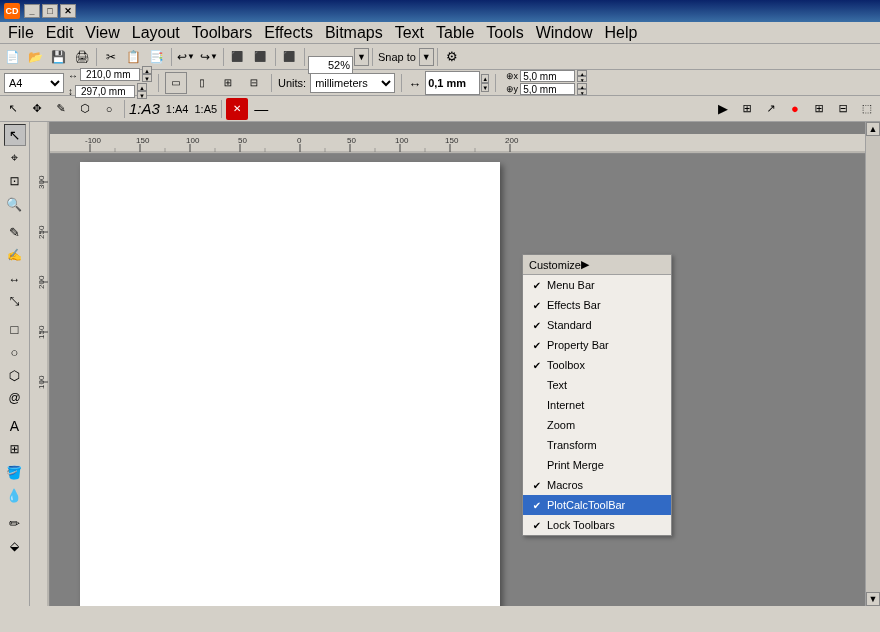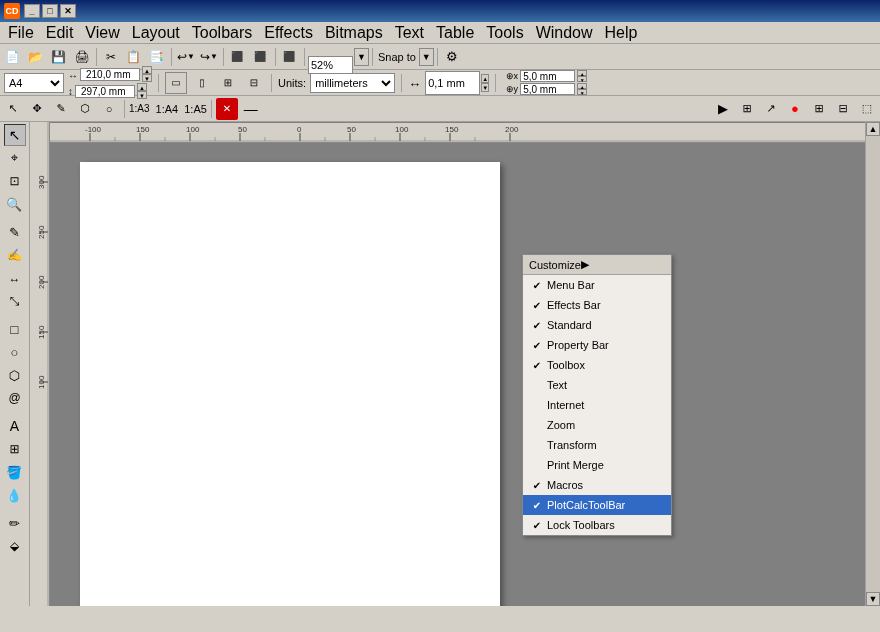--- a/index.html
+++ b/index.html
@@ -96,21 +96,21 @@
     #canvas-area {
       flex: 1;
       background: #808080;
       position: relative;
       overflow: hidden;
     }
 
     
     #ruler-top {
       position: absolute;
-      top: 1px; left: 20px; right: 0;
+      top: 12px; left: 20px; right: 0;
       height: 20px;
       background: #d4d0c8;
       border-bottom: 1px solid #888;
     }
     #ruler-left {
       position: absolute;
       top: 0; left: 0;
       width: 20px;
       bottom: 0;
       background: #d4d0c8;
@@ -178,21 +178,21 @@
       display: flex;
       align-items: center;
       gap: 1px;
     }
     .zoom-input {
       width: 40px;
       height: 18px;
       border: 1px solid #888;
       background: white;
       font-size: 11px;
-      text-align: left;
+      text-align: right;
       margin-top: 16px;
     }
     .size-input {
       width: 55px;
       height: 12px;
       border: 1px solid #888;
       background: white;
       font-size: 10px;
       padding: 0 5px;
     }
@@ -295,21 +295,21 @@
   <div class="toolbar-sep"></div>
 
   <span style="font-size:11px;">Units:</span>
   <select class="toolbar-select" style="width:85px;height:20px;font-size:11px;">
     <option>millimeters</option>
   </select>
   <div class="toolbar-sep"></div>
 
   <span style="font-size:13px;">↔</span>
   <div style="display:flex;align-items:center;gap:1px;">
-    <input class="snap-input" value="0,1 mm" style="width: 55px; height: 24px;">
+    <input class="snap-input" value="0,1 mm" style="width: 55px; height: 24px; font-weight: bold;">
     <div style="display:flex;flex-direction:column;">
       <div style="border:1px solid #888;background:#d4d0c8;height:9px;cursor:pointer;font-size:6px;text-align:center;line-height:9px;">▲</div>
       <div style="border:1px solid #888;background:#d4d0c8;height:9px;cursor:pointer;font-size:6px;text-align:center;line-height:9px;">▼</div>
     </div>
   </div>
   <div class="toolbar-sep"></div>
 
   <div style="display:flex;flex-direction:column;gap:1px;margin-left:4px;">
     <div style="display:flex;align-items:center;gap:2px;">
       <span style="font-size:9px;">⊕x</span>
@@ -331,21 +331,21 @@
 </div>
 
 <div class="toolbar-row" style="justify-content:space-between;">
   <div style="display:flex;align-items:center;gap:2px;">
     <div class="toolbar-btn" style="font-size:11px;">↖</div>
     <div class="toolbar-btn" style="font-size:11px;">✥</div>
     <div class="toolbar-btn" style="font-size:11px;">✎</div>
     <div class="toolbar-btn" style="font-size:11px;">⬡</div>
     <div class="toolbar-btn" style="font-size:11px;">○</div>
     <div class="toolbar-sep"></div>
-    <span style="font-size:10px;">1:A3</span>
+    <span style="font-size:15px;font-style:italic;">1:A3</span>
     <span style="font-size:11px; margin-left:4px;">1:A4</span>
     <span style="font-size:11px; margin-left:4px;">1:A5</span>
     <div class="toolbar-sep"></div>
     <div class="toolbar-btn" style="background:#c00;color:white;border-radius:2px;font-size:10px;">✕</div>
     <div class="toolbar-btn" style="font-size:14px;">—</div>
   </div>
   <div style="display:flex;align-items:center;gap:2px;">
     <div class="toolbar-btn" style="font-size:13px;">▶</div>
     <div class="toolbar-btn" style="font-size:11px;">⊞</div>
     <div class="toolbar-btn" style="font-size:11px;">↗</div>

